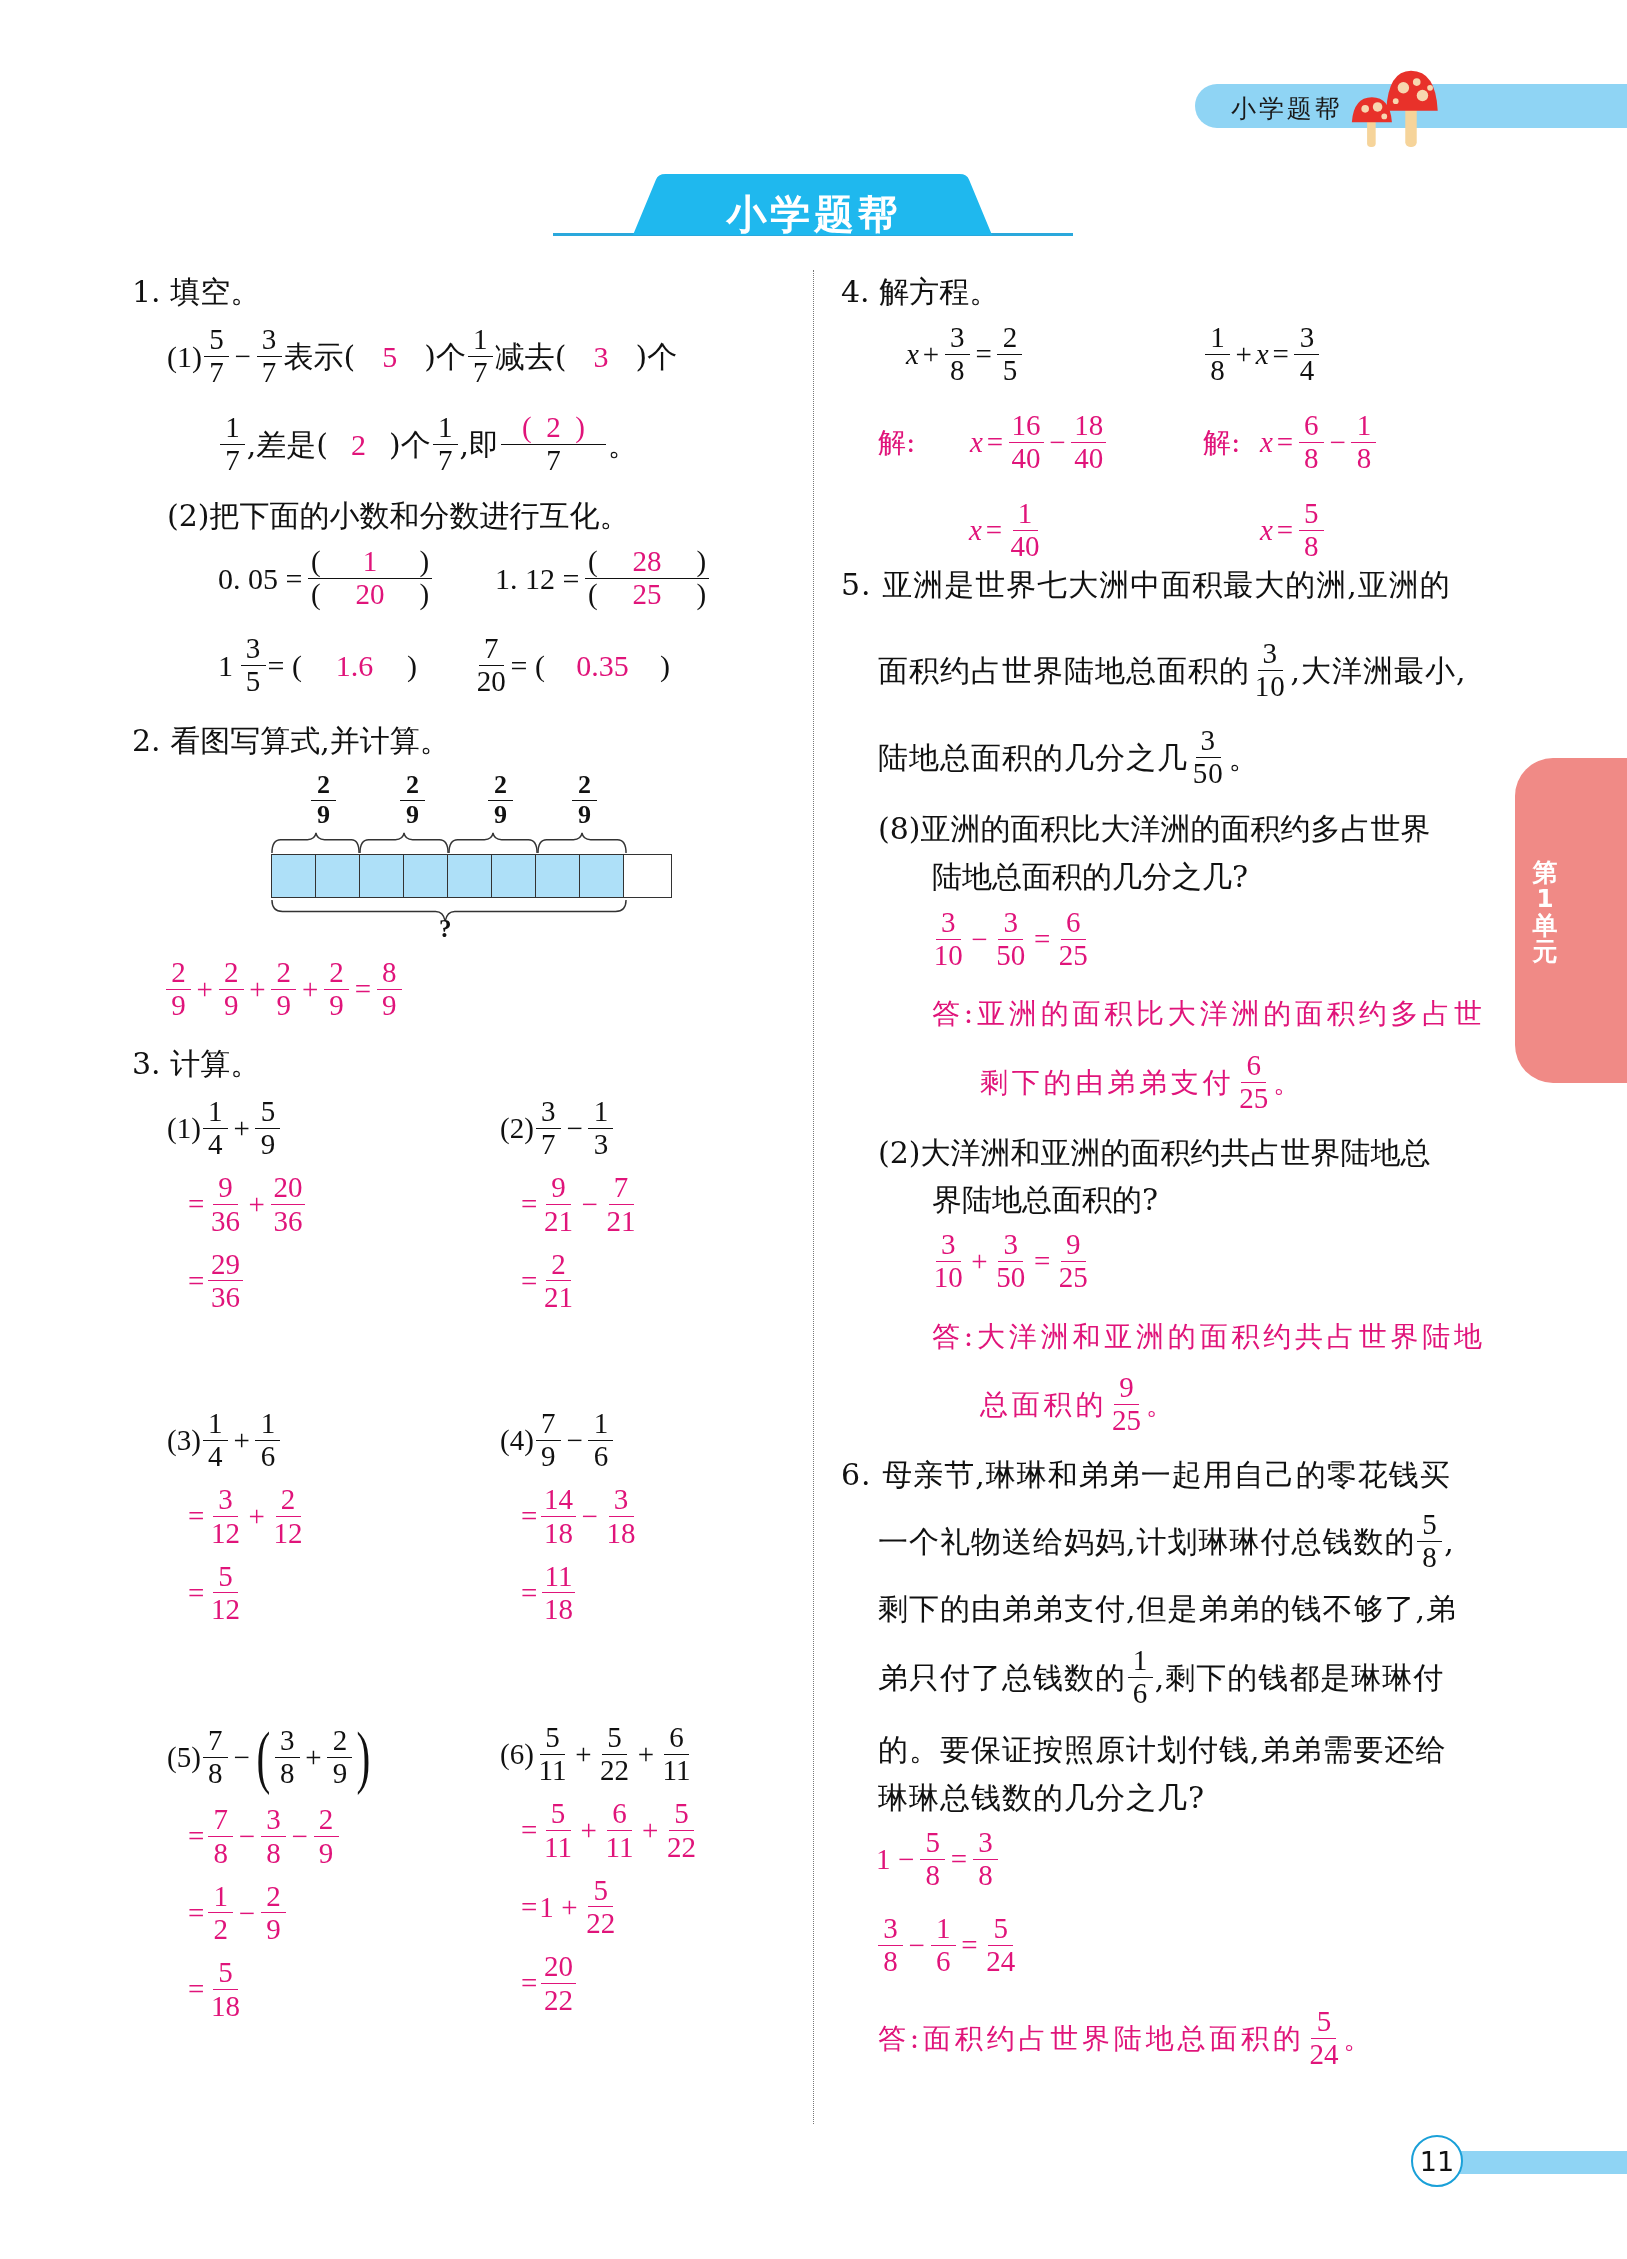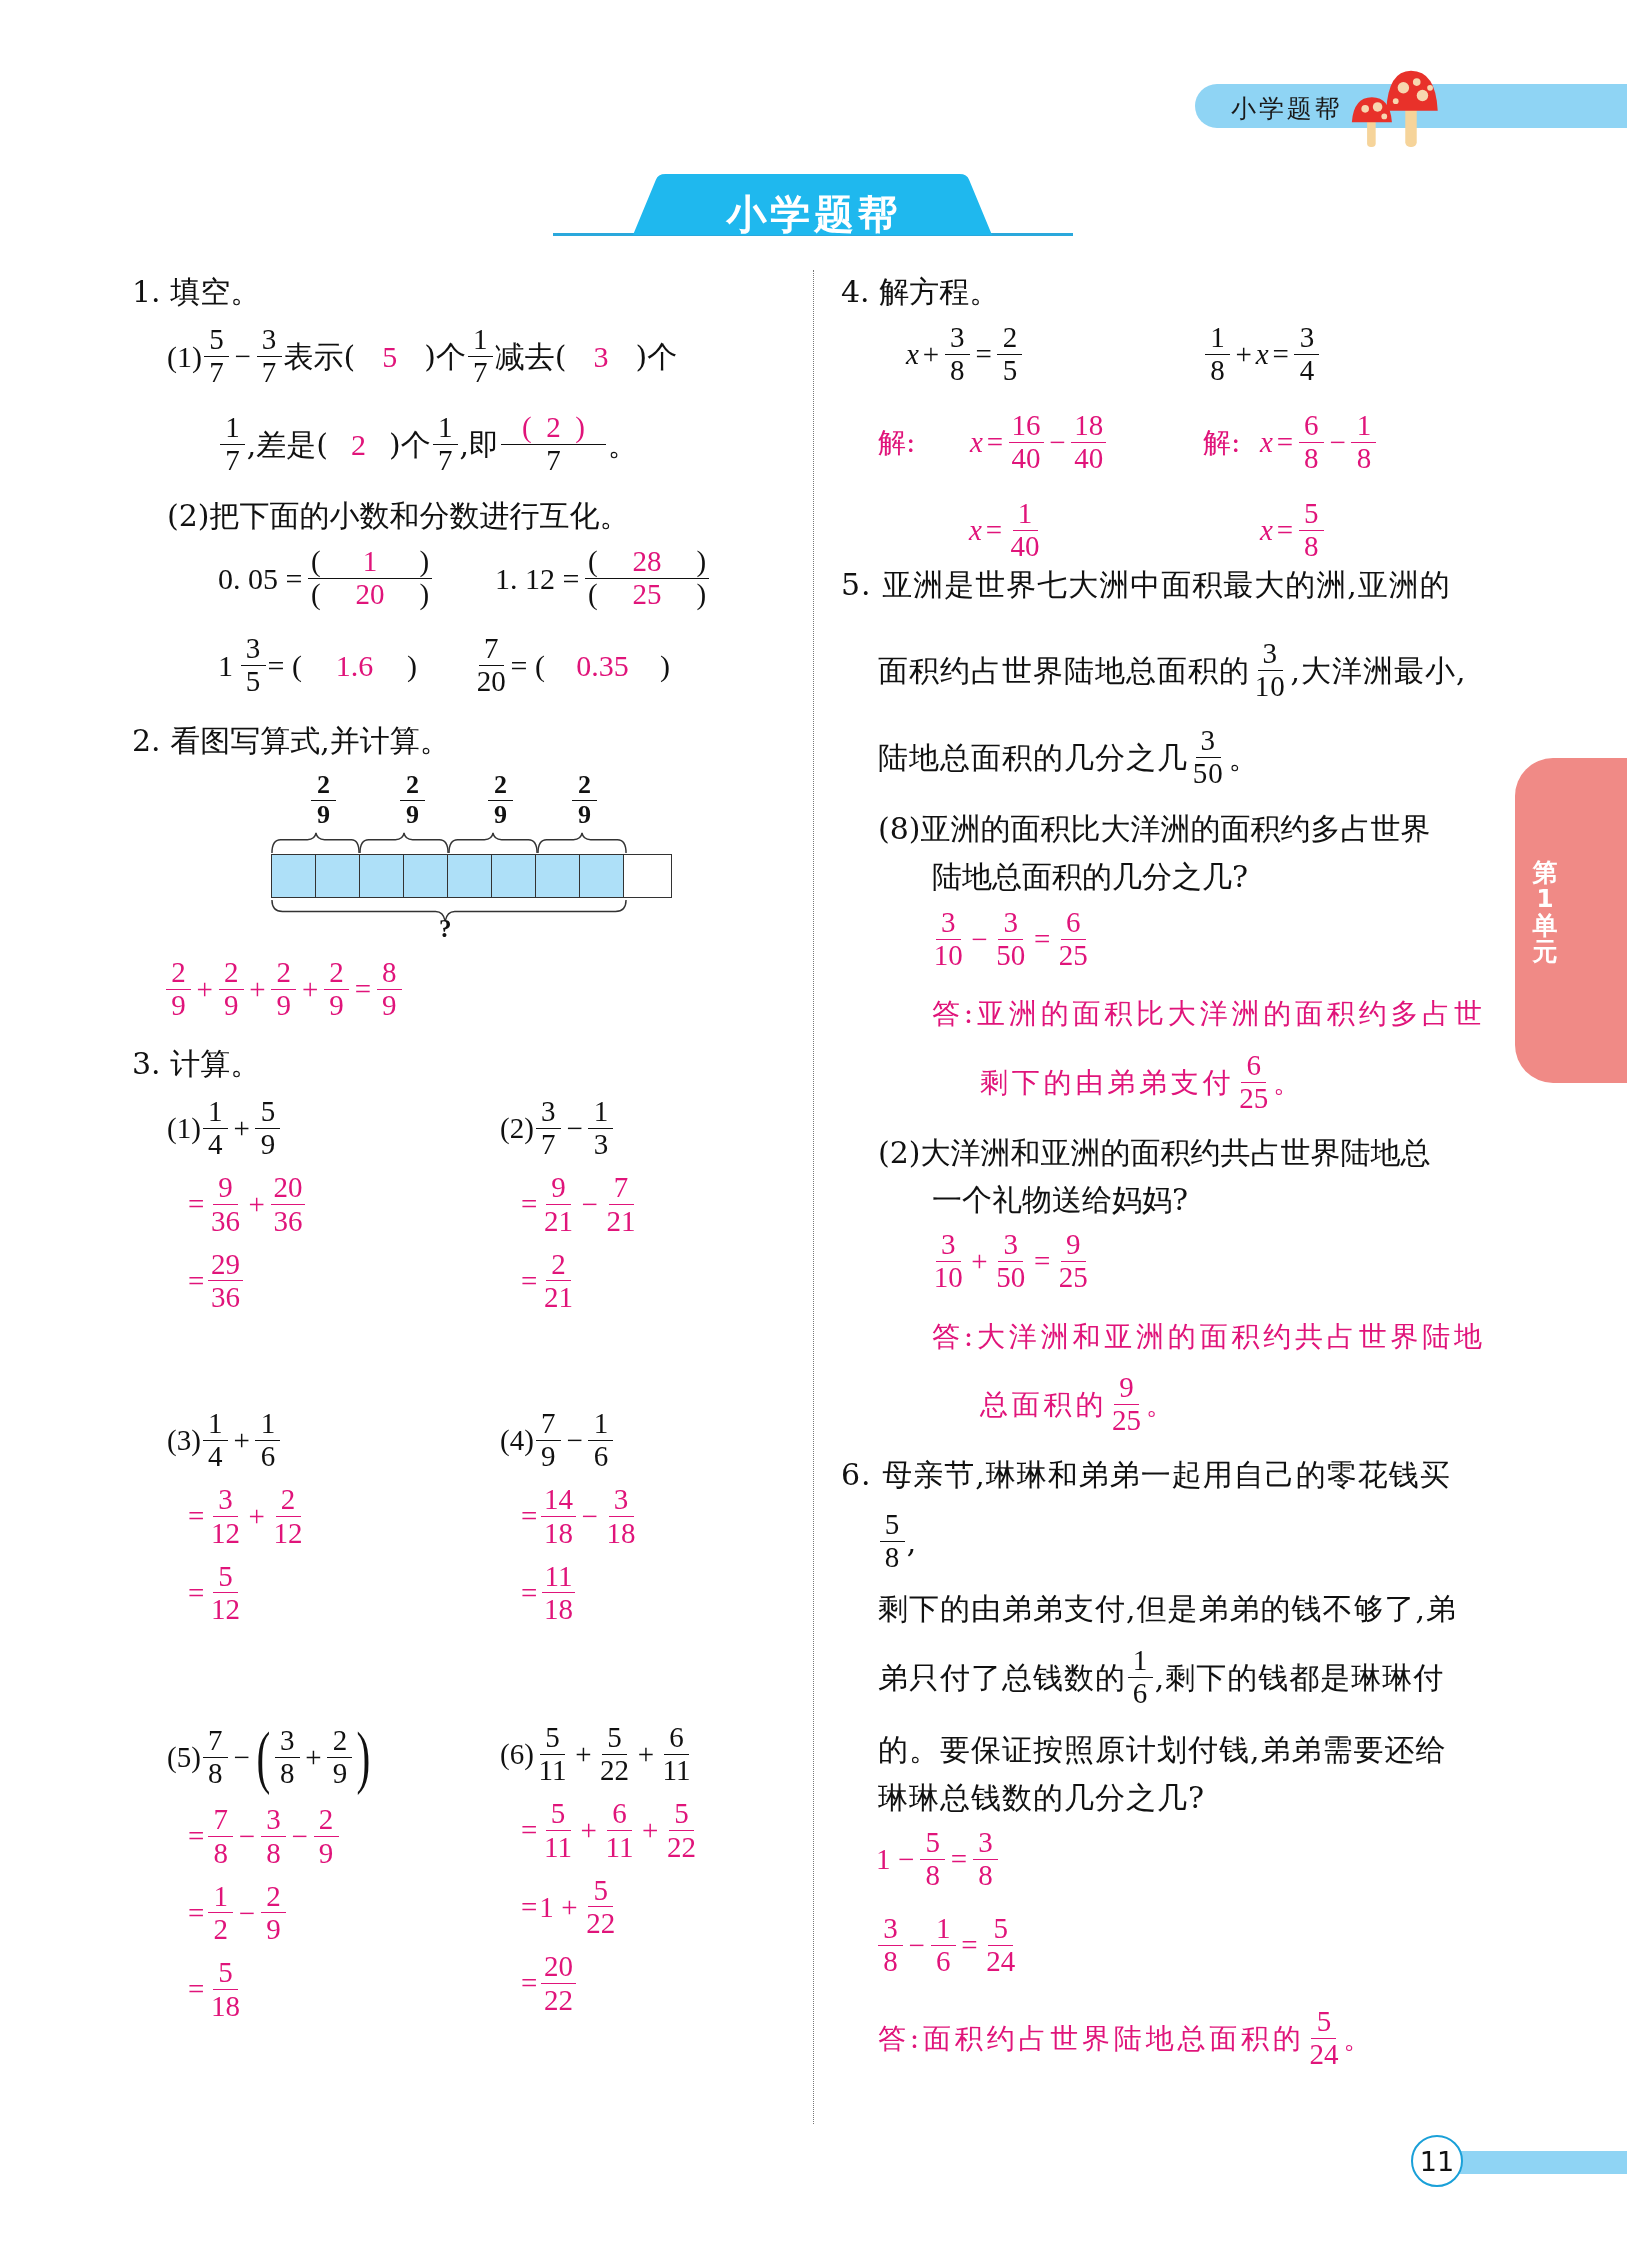--- a/index.html
+++ b/index.html
@@ -650,21 +650,21 @@
 <div class="abs row txt ans ansfont" style="left:980px;top:1051px">
   <span>剩下的由弟弟支付</span>
   <span class="fr" style="letter-spacing:0">
       <span class="n">6</span>
       <span class="d">25</span>
     </span>
   <span>。</span>
 </div>
 
 <div class="abs txt" style="left:878px;top:1138px">(2)大洋洲和亚洲的面积约共占世界陆地总</div>
-<div class="abs txt" style="left:932px;top:1185px">一个礼物送给妈妈?</div>
+<div class="abs txt" style="left:932px;top:1185px">界陆地总面积的?</div>
 <div class="abs" id="q5-p2-calc" style="left:929px;top:1230px">
     <div class="row ans">
       <span class="fr">
         <span class="n">3</span>
         <span class="d">10</span>
       </span>
       <span class="op">+</span>
       <span class="fr">
         <span class="n">3</span>
         <span class="d">50</span>
@@ -681,20 +681,21 @@
   <span>总面积的</span>
   <span class="fr" style="letter-spacing:0">
       <span class="n">9</span>
       <span class="d">25</span>
     </span>
   <span>。</span>
 </div>
 
 <div class="abs txt" style="left:841px;top:1460px;letter-spacing:1px">6. 母亲节,琳琳和弟弟一起用自己的零花钱买</div>
 <div class="abs row txt" style="left:878px;top:1510px;letter-spacing:1px">
+  <span>一个礼物送给妈妈,计划琳琳付总钱数的</span>
   <span class="fr">
       <span class="n">5</span>
       <span class="d">8</span>
     </span>
   <span>,</span>
 </div>
 <div class="abs txt" style="left:878px;top:1594px;letter-spacing:1px">剩下的由弟弟支付,但是弟弟的钱不够了,弟</div>
 <div class="abs row txt" style="left:878px;top:1646px;letter-spacing:1px">
   <span>弟只付了总钱数的</span>
   <span class="fr">

